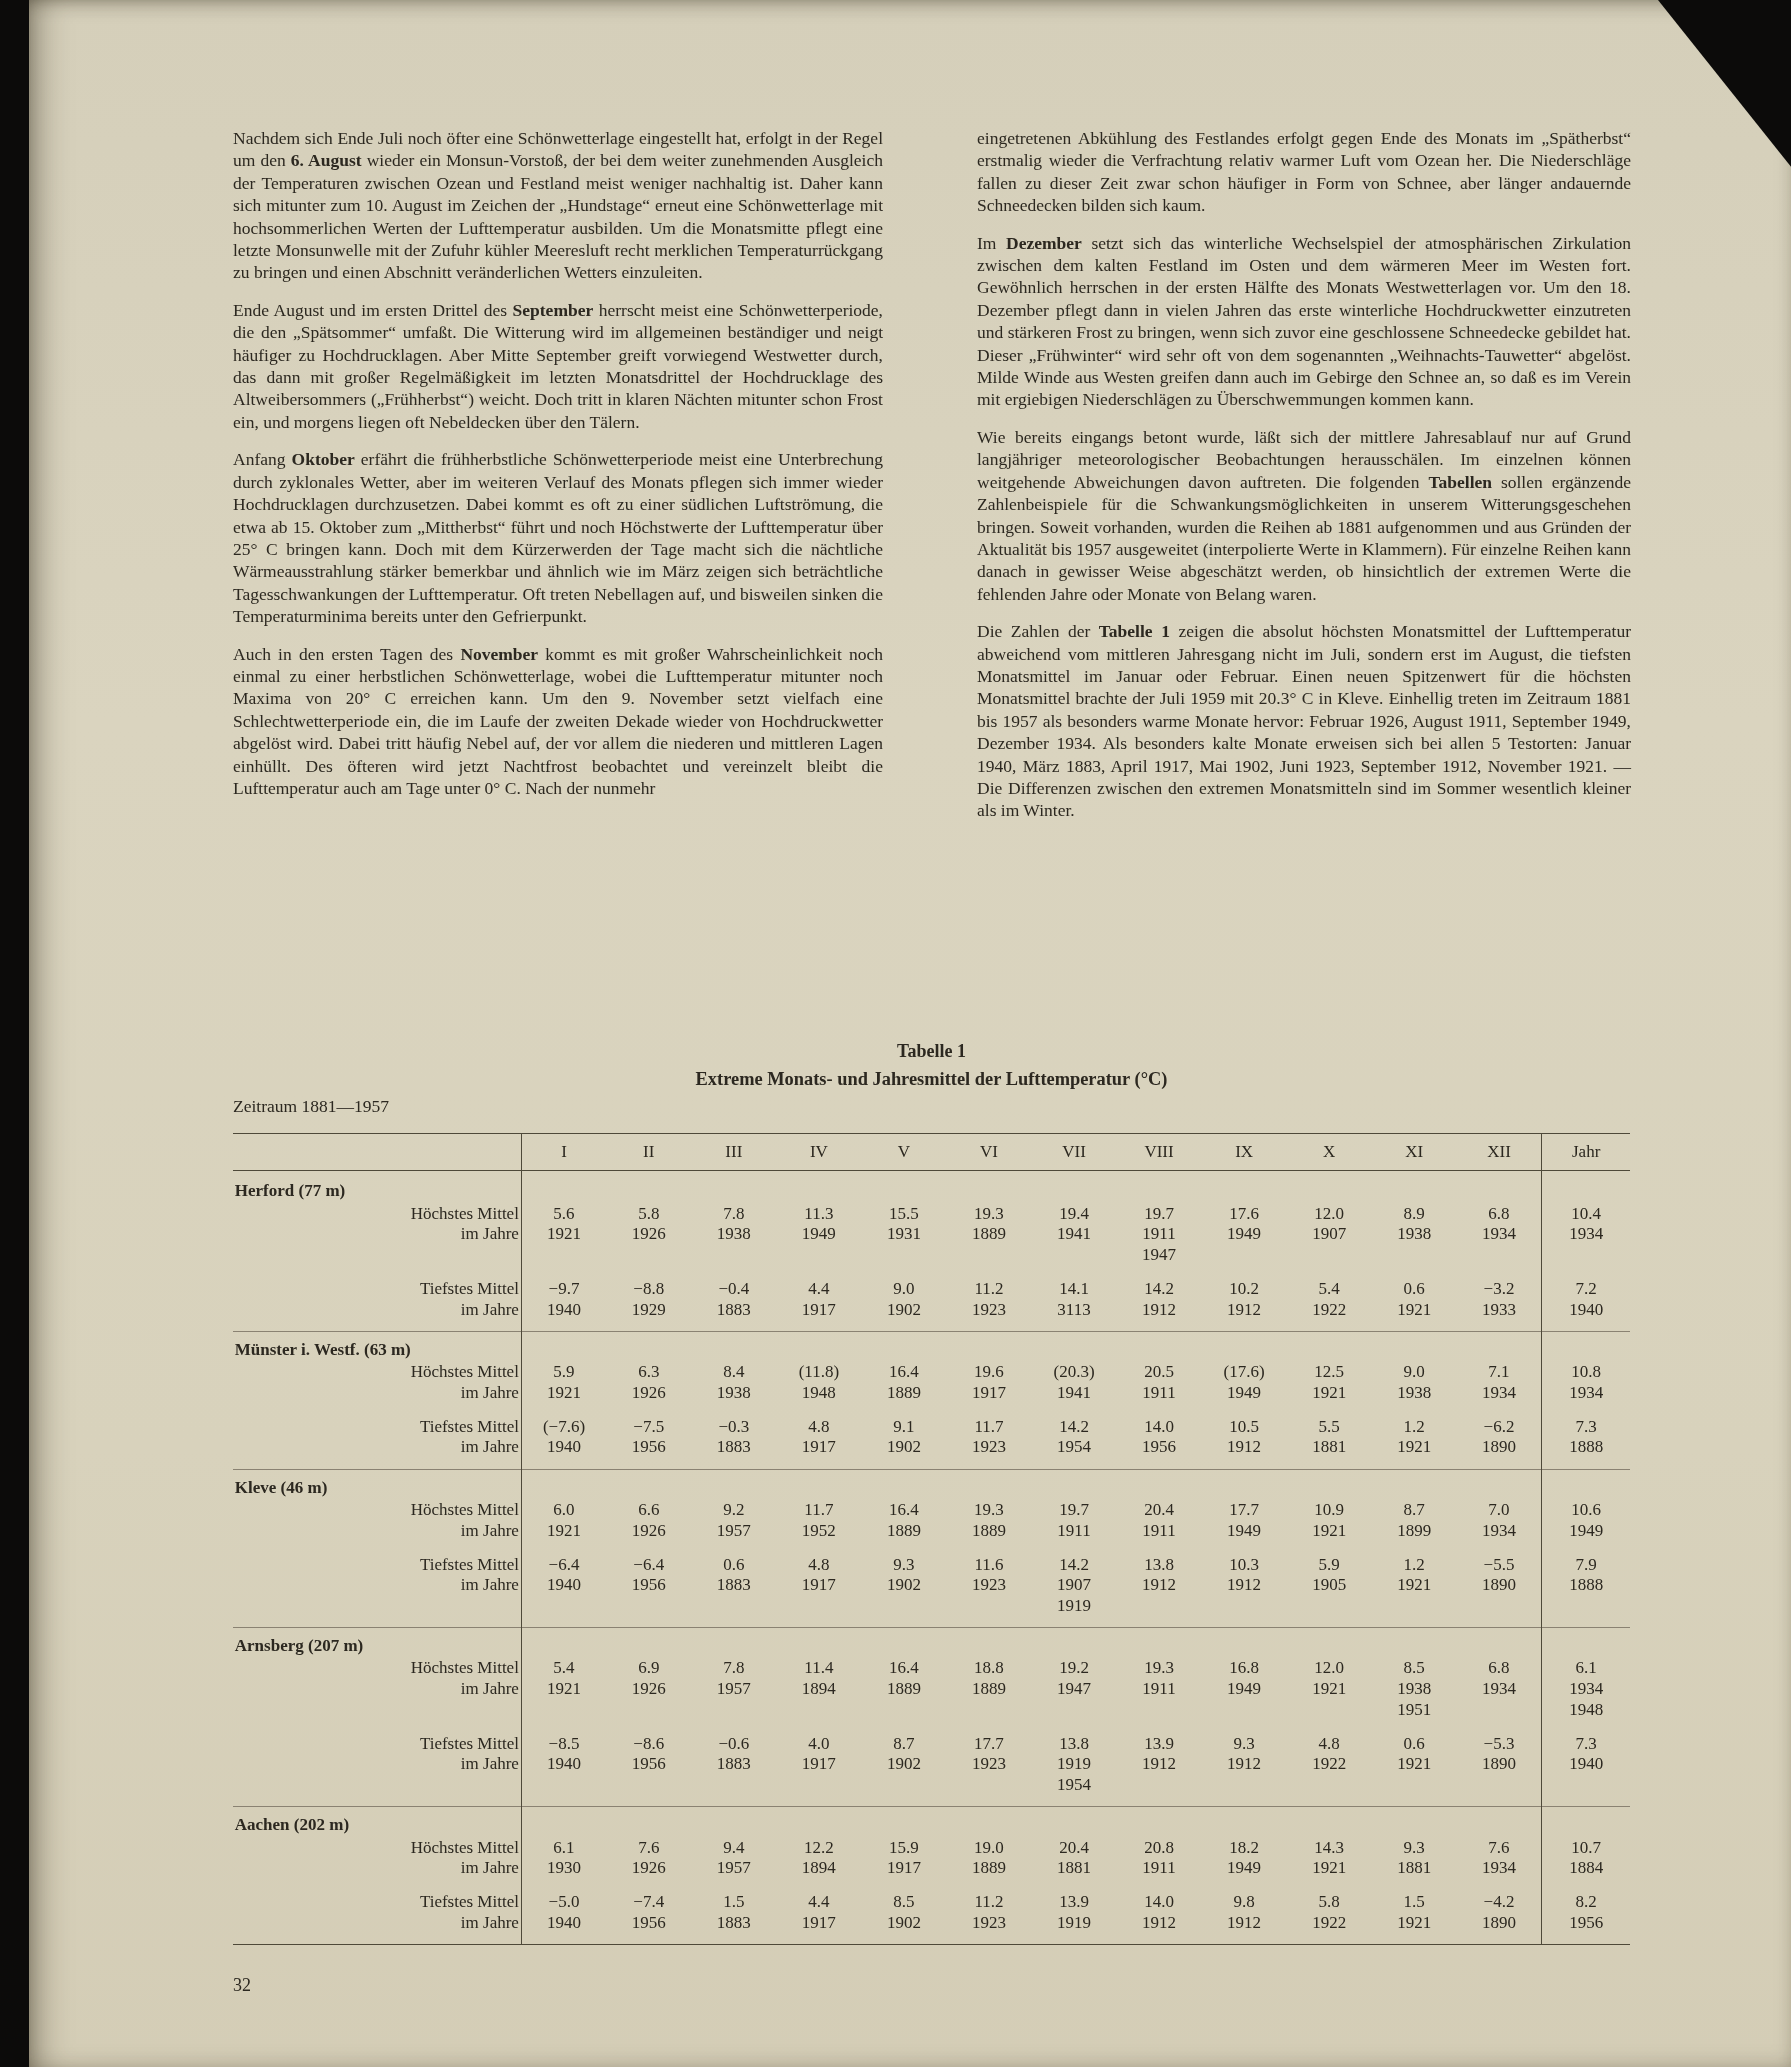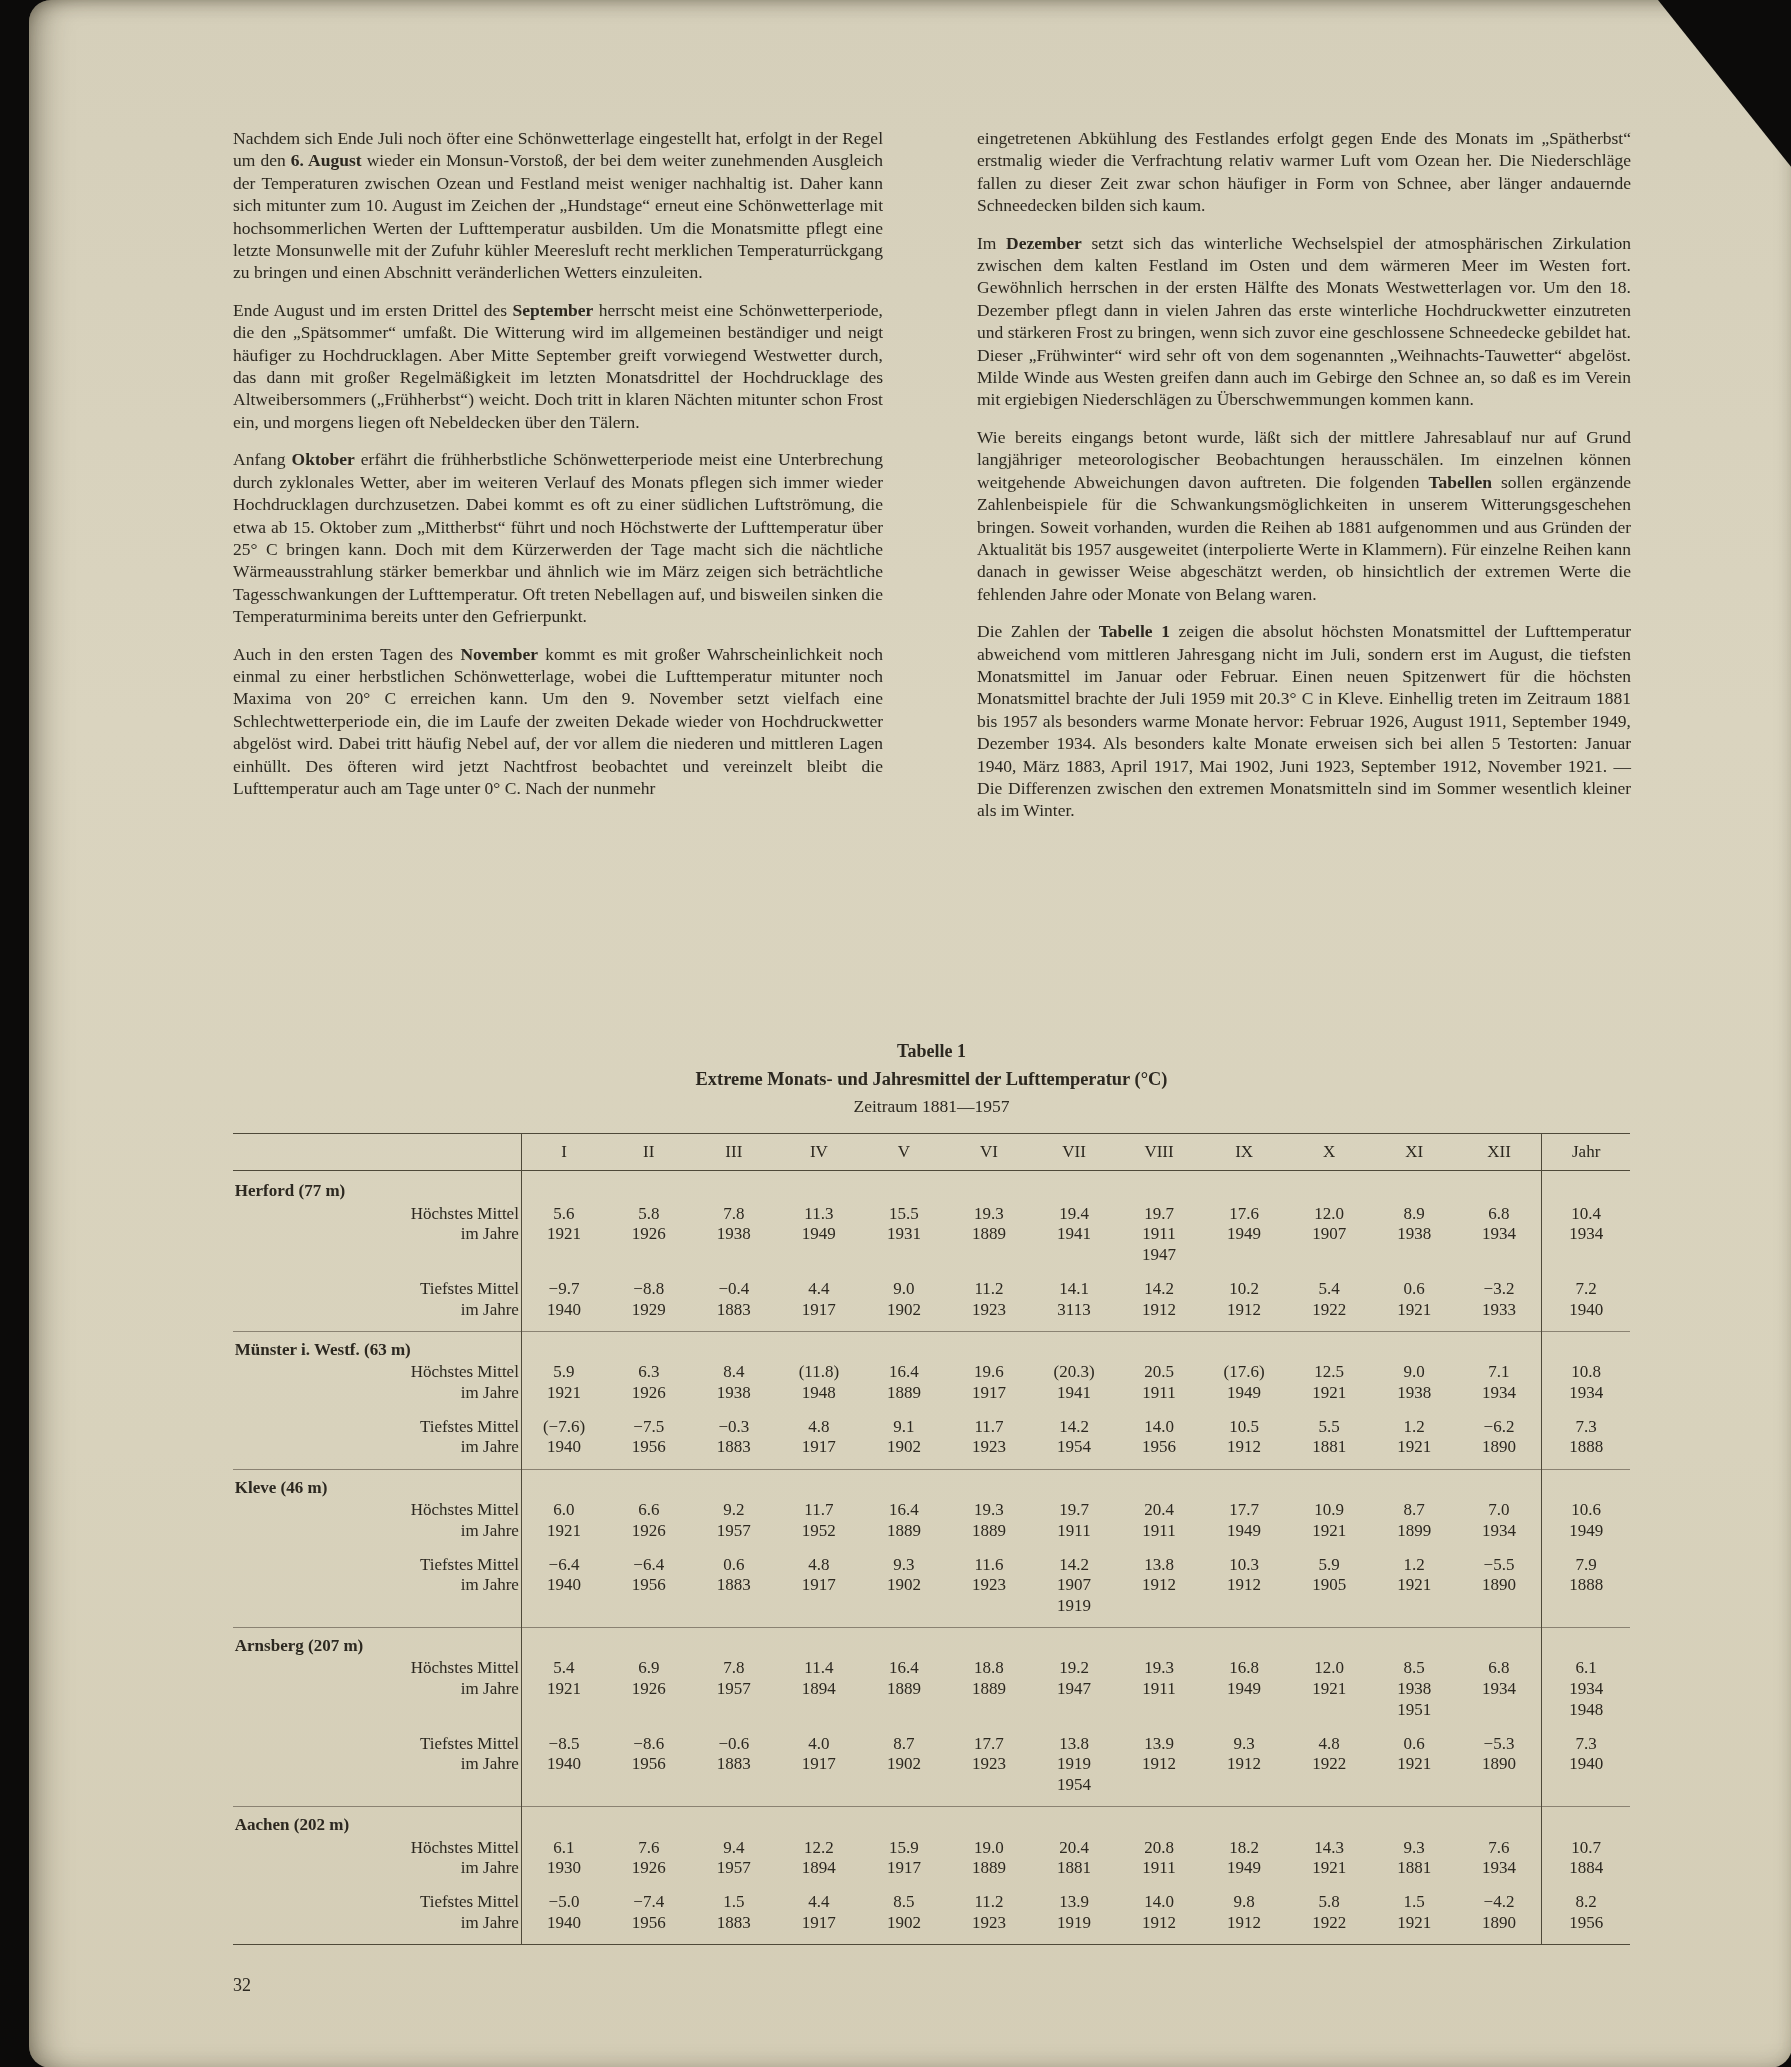--- a/index.html
+++ b/index.html
@@ -10,42 +10,41 @@
     font-family:"Liberation Serif", serif;
     overflow:hidden;
   }
   .paper {
     position:absolute; left:29px; top:0; width:1763px; height:2068px;
     background:linear-gradient(180deg,#d5cfba 0%,#dad4bf 35%,#d8d2bc 70%,#d4cdb6 100%);
     color:#2c2820;
     box-shadow: inset 23px 0 36px -19.7px rgba(40,33,18,.55),
                 inset 0 9px 19.7px -10.7px rgba(40,33,18,.5),
                 inset -5.4px -7.2px 27px -16px rgba(40,33,18,.35);
-    border-radius: 22px;
   }
   .corner {
     position:absolute; top:0; right:0; width:134px; height:168px;
     background:#0c0b0a;
     clip-path:polygon(0 0, 100% 0, 100% 100%);
   }
   .col {
     position:absolute; top:127px;
     font-size:17.5px; line-height:22.4px;
     text-align:justify; text-align-last:left;
     color:#2c2820;
   }
   .col-left  { left:204px; width:650px; }
   .col-right { left:948px; width:654px; }
   .para { margin-bottom:15px; }
   .para b { font-weight:bold; }
 
   .table-section { position:absolute; left:204px; top:1041px; width:1397px; }
   .t-title    { text-align:center; font-weight:bold; font-size:18px; }
   .t-subtitle { text-align:center; font-weight:bold; font-size:18.4px; margin-top:7.2px; }
-  .t-period   { text-align:center; font-size:17.5px; margin-top:6.3px; }
+  .t-period   { text-align:left; font-size:17.5px; margin-top:6.3px; }
 
   table.data-table {
     margin-top:16px; border-collapse:collapse;
     width:1397px; table-layout:fixed;
     font-size:17px; color:#2c2820;
   }
   th { font-weight:normal; }
   td, th { text-align:center; vertical-align:top; }
   thead th { border-top:1.8px solid #4e4939; border-bottom:1.8px solid #4e4939; padding:7.2px 0 8px; }
   td { line-height:20.6px; padding:0 1.8px; }

